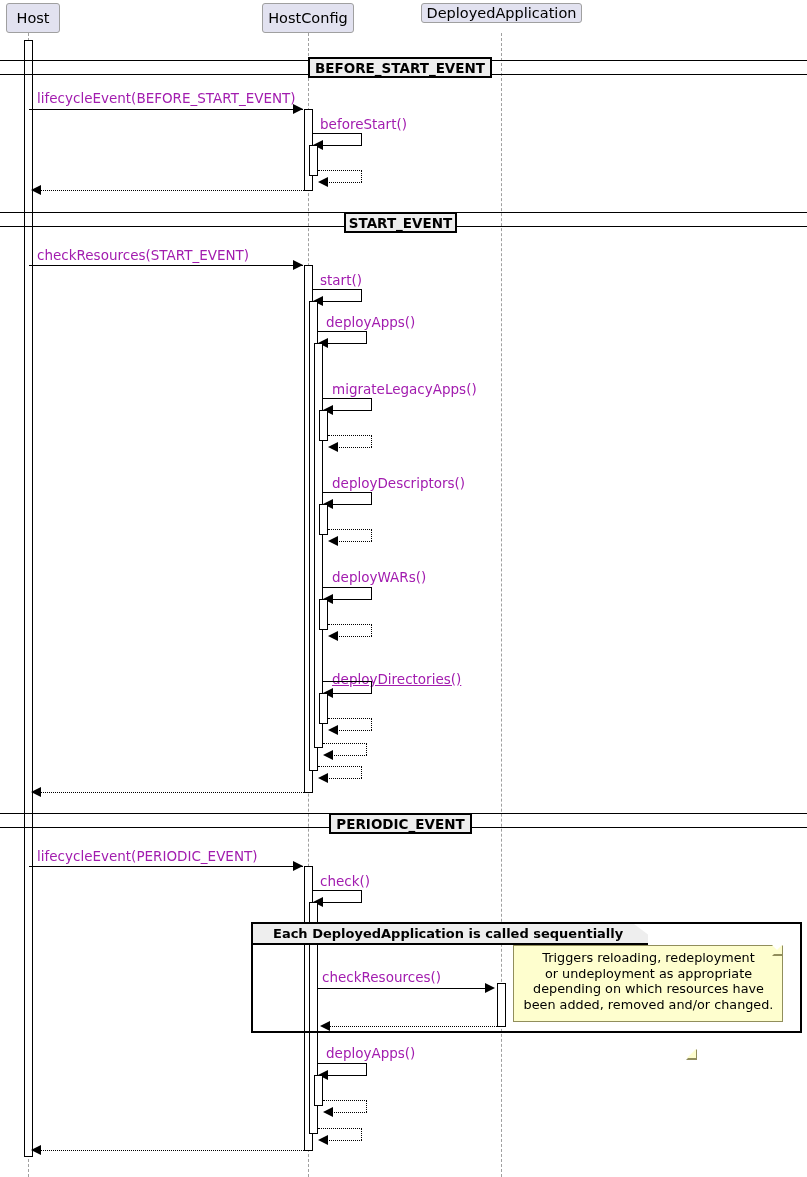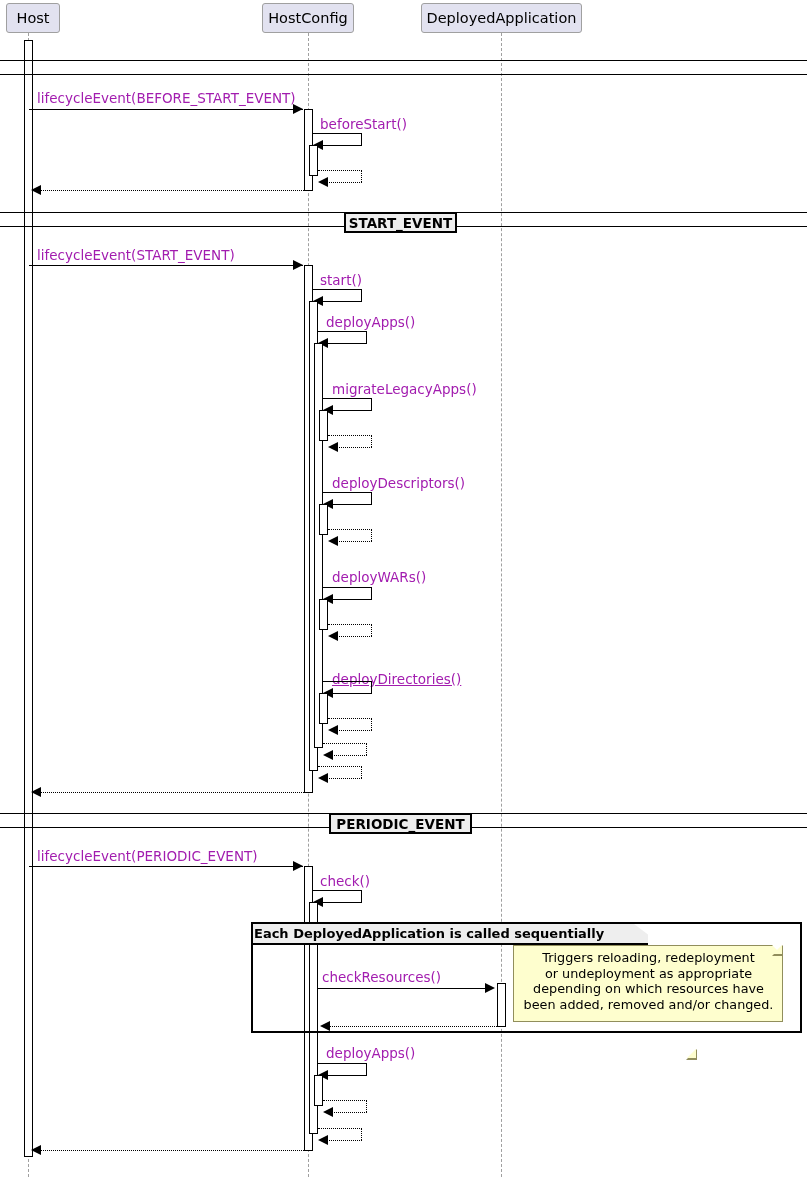--- a/index.html
+++ b/index.html
@@ -45,21 +45,21 @@
     white-space:nowrap;padding:0 10px;
   }
 
   
   .group-frame{position:absolute;box-sizing:border-box;border:2px solid #000;background:transparent;}
   .group-tab{
     position:absolute;box-sizing:border-box;
     background:#EEEEEE;
     font-size:13px;font-weight:bold;color:#000;
     display:flex;align-items:center;
-    white-space:nowrap;padding-left:1px;padding-right:26px;
+    white-space:nowrap;padding-left:20px;padding-right:26px;
     border-right:0;
   }
   .group-tab-clip{clip-path:polygon(0 0,calc(100% - 14px) 0,100% 50%,100% 100%,0 100%);
     border-bottom:2px solid #000;}
 
   
   .note{
     position:absolute;box-sizing:border-box;
     background:#FEFECE;border:1px solid #918E5C;
     font-size:12.8px;color:#000;line-height:15.5px;
@@ -72,30 +72,31 @@
   .note-fold-inner{position:absolute;width:0;height:0;
     border-left:9px solid transparent;border-bottom:9px solid #FEFECE;}
 </style>
 </head>
 <body>
 
 <div id="diagram">
 
   <div class="participant" style="left:6px;top:3px;width:54px;height:30px;">Host</div>
   <div class="participant" style="left:262px;top:3px;width:92px;height:30px;">HostConfig</div>
-  <div class="participant" style="left:421px;top:3px;width:161px;height:30px;">DeployedApplication</div>
+  <div class="participant" style="left:421px;top:3px;width:161px;height:20px;">DeployedApplication</div>
 
   <div class="lifeline" style="left:28px;top:33px;height:1144px;"></div>
   <div class="lifeline" style="left:308px;top:33px;height:1144px;"></div>
   <div class="lifeline" style="left:501px;top:33px;height:1144px;"></div>
 
   <div class="activation" style="left:24px;top:40px;width:9px;height:1117px;"></div>
 
   <div class="divider-line" style="left:0px;top:60px;width:807px;"></div>
   <div class="divider-line" style="left:0px;top:74px;width:807px;"></div>
+  <div class="divider-box" style="left:308px;top:57px;width:184px;height:21px;">BEFORE_START_EVENT</div>
 
   <div class="msg" style="left:37px;top:92px;">lifecycleEvent(BEFORE_START_EVENT)</div>
   <div class="hline" style="left:29px;top:109px;width:274px;"></div>
   <div class="arrow-r" style="left:293px;top:104px;"></div>
 
   <div class="activation" style="left:304px;top:109px;width:9px;height:82px;"></div>
 
   <div class="msg" style="left:320px;top:118px;">beforeStart()</div>
   <div class="hline" style="left:313px;top:133px;width:49px;"></div>
   <div class="vline" style="left:361px;top:133px;height:12px;"></div>
@@ -109,21 +110,21 @@
   <div class="hline dotted" style="left:327px;top:182px;width:35px;"></div>
   <div class="arrow-l" style="left:318px;top:177px;"></div>
 
   <div class="hline dotted" style="left:34px;top:190px;width:270px;"></div>
   <div class="arrow-l" style="left:31px;top:185px;"></div>
 
   <div class="divider-line" style="left:0px;top:212px;width:807px;"></div>
   <div class="divider-line" style="left:0px;top:226px;width:807px;"></div>
   <div class="divider-box" style="left:344px;top:212px;width:113px;height:21px;">START_EVENT</div>
 
-  <div class="msg" style="left:37px;top:249px;">lifecycleEvent(START_EVENT)</div>
+  <div class="msg" style="left:37px;top:249px;">checkResources(START_EVENT)</div>
   <div class="hline" style="left:29px;top:265px;width:274px;"></div>
   <div class="arrow-r" style="left:293px;top:260px;"></div>
 
   <div class="activation" style="left:304px;top:265px;width:9px;height:528px;"></div>
 
   <div class="msg" style="left:320px;top:274px;">start()</div>
   <div class="hline" style="left:313px;top:289px;width:49px;"></div>
   <div class="vline" style="left:361px;top:289px;height:12px;"></div>
   <div class="hline" style="left:322px;top:301px;width:40px;"></div>
   <div class="arrow-l" style="left:313px;top:296px;"></div>

